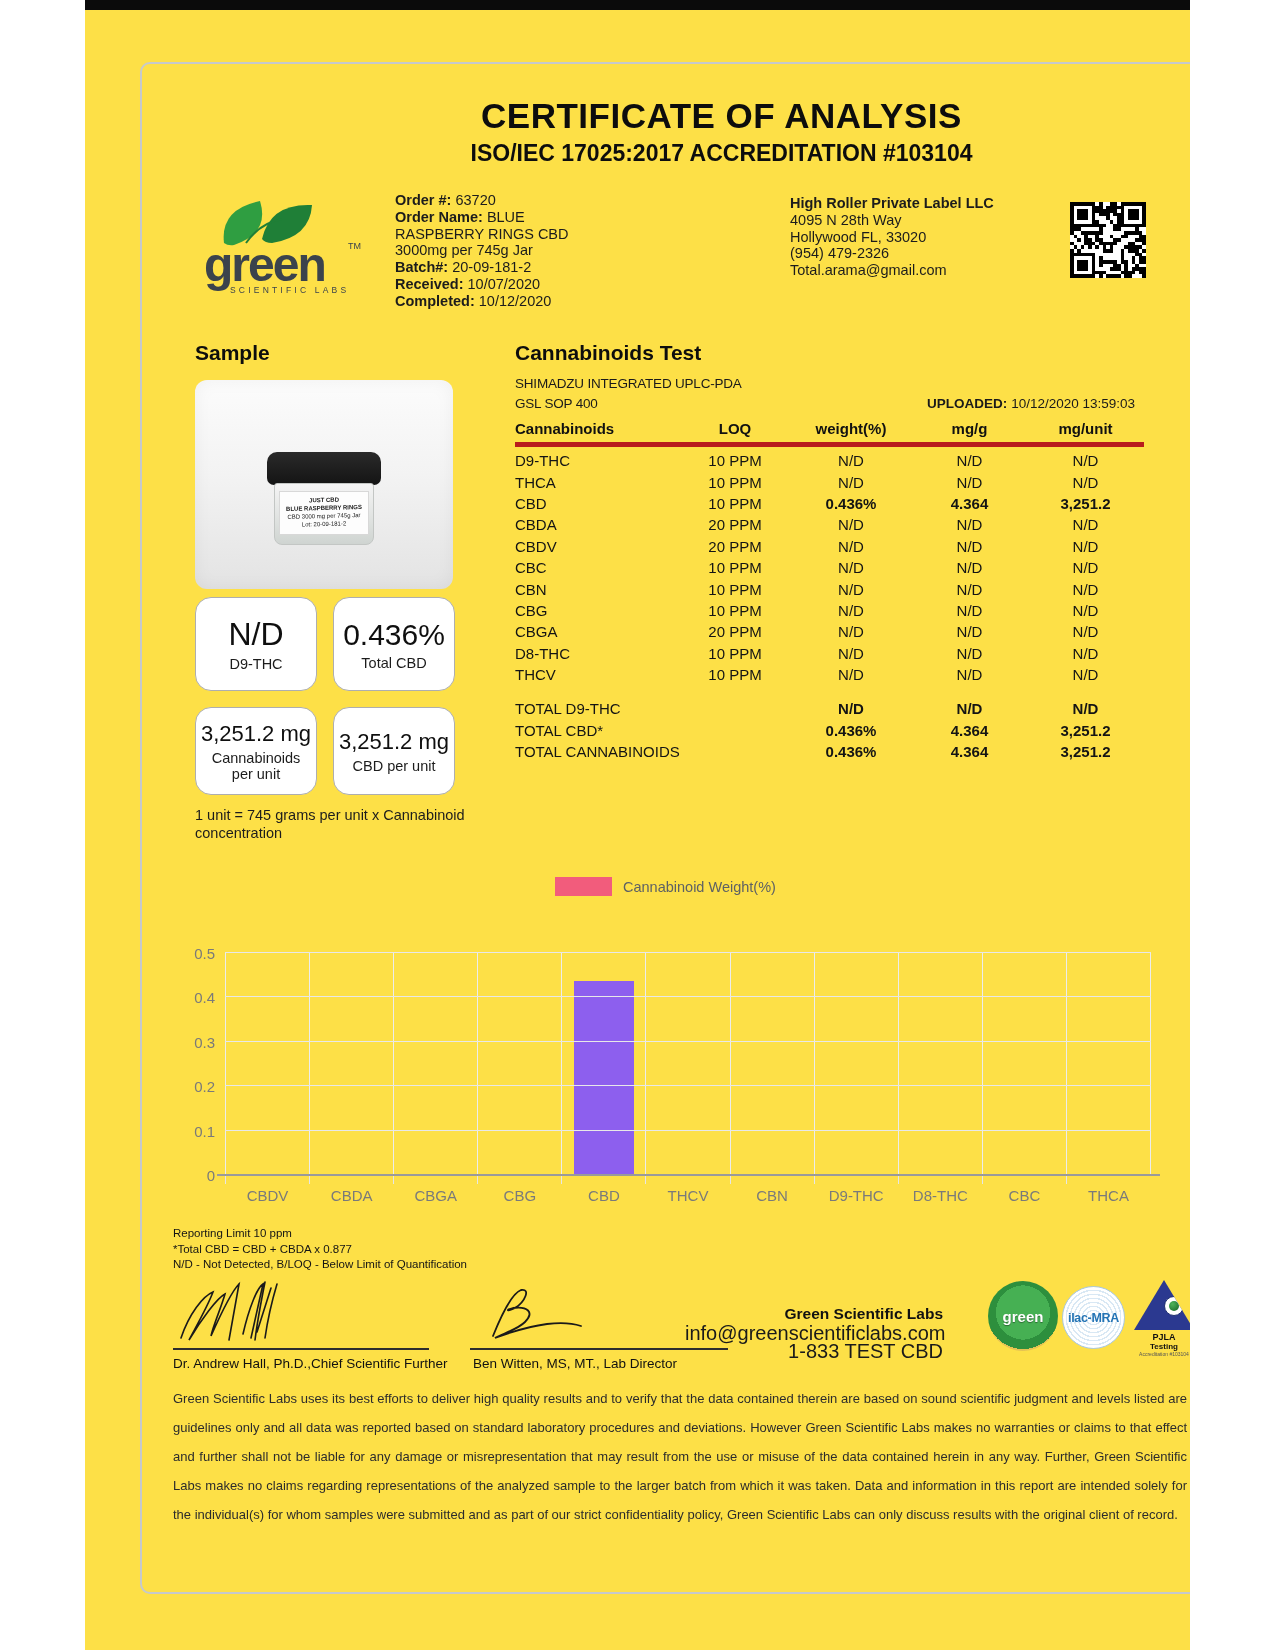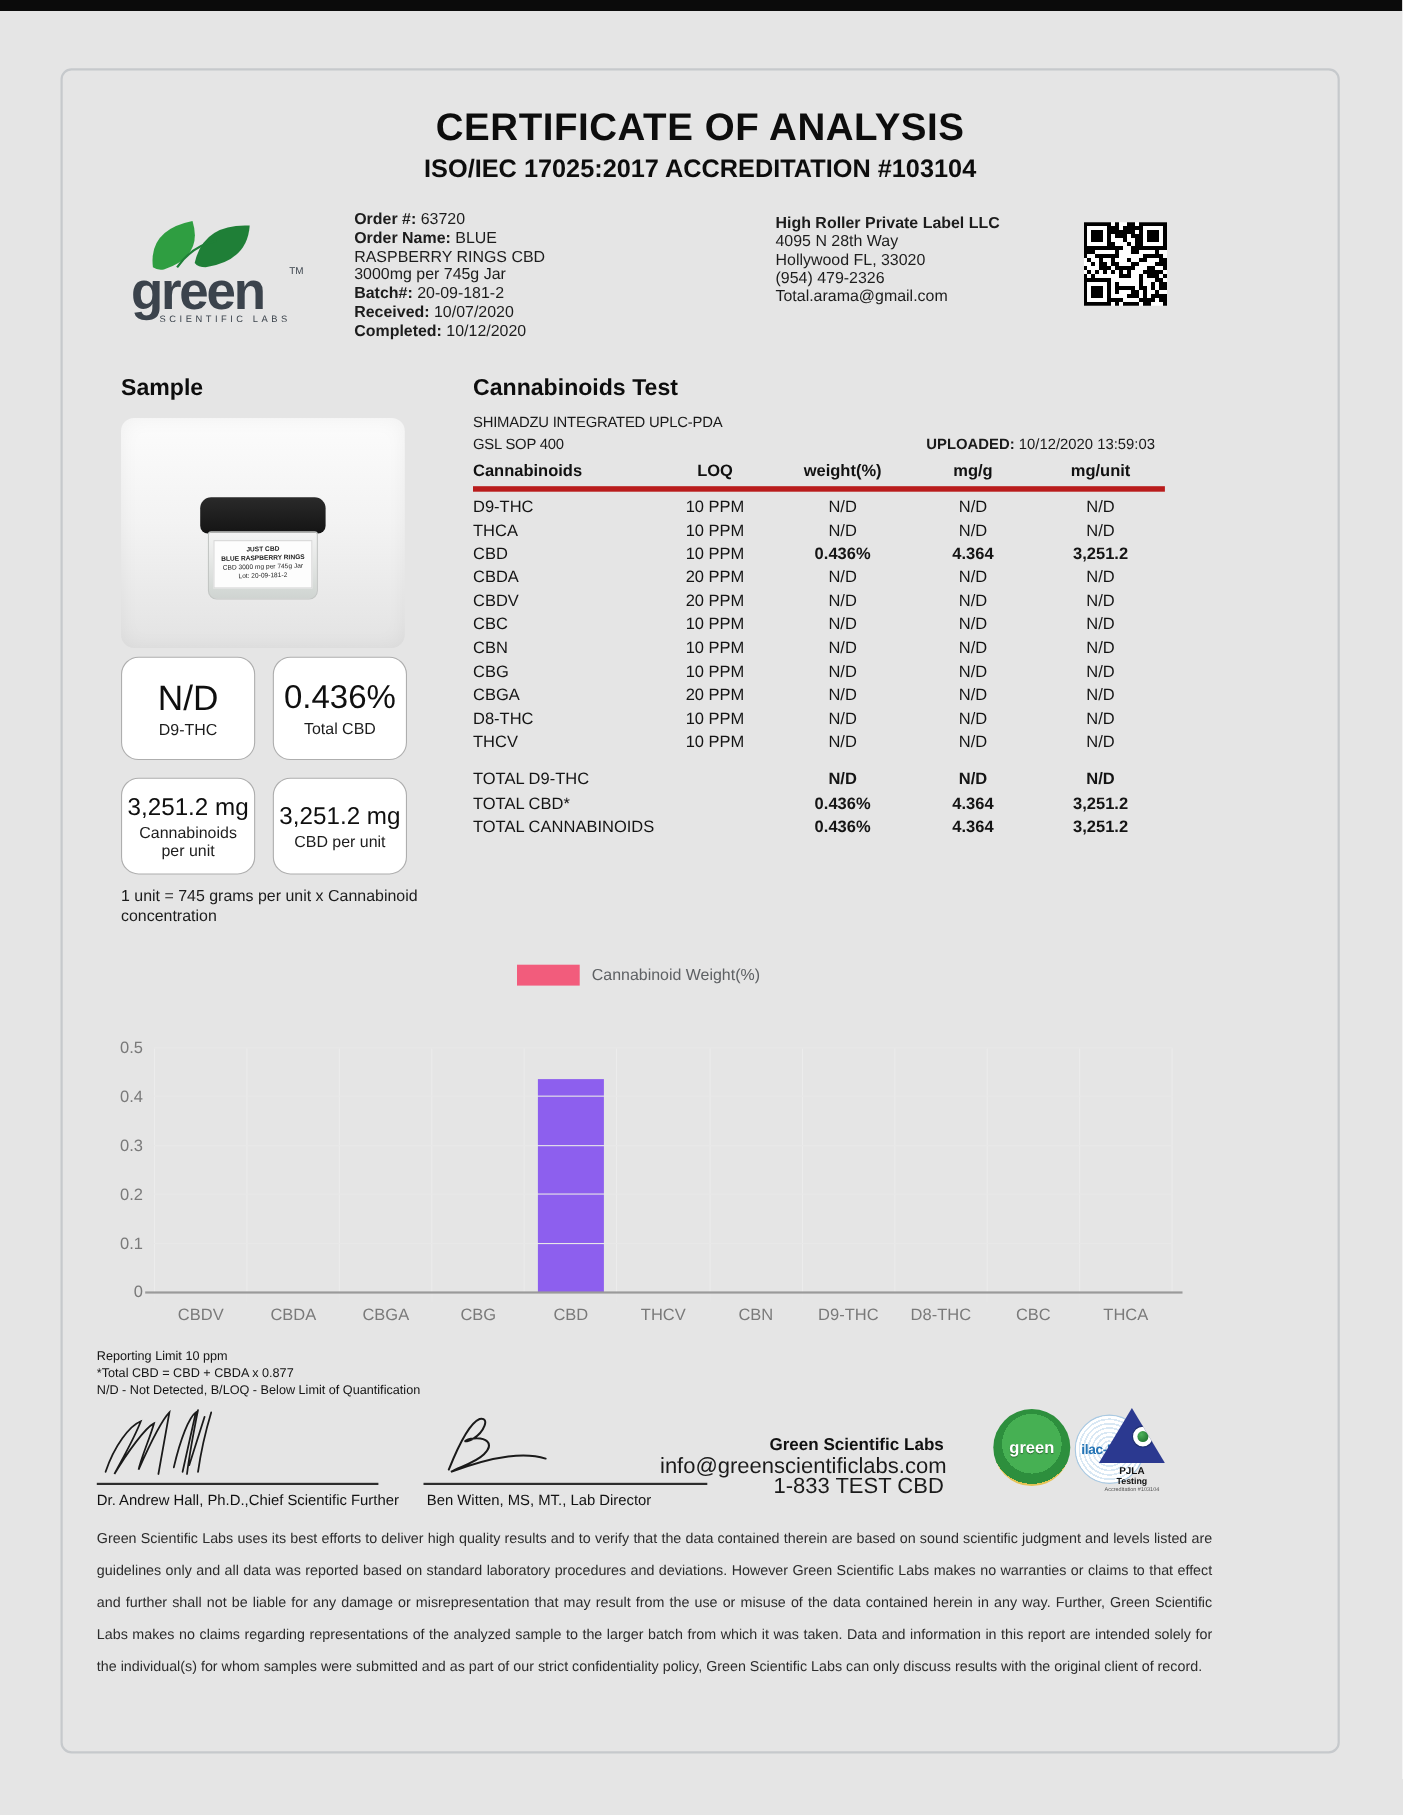--- a/index.html
+++ b/index.html
@@ -1,28 +1,28 @@
 <!DOCTYPE html>
 <html><head>
 <meta charset="utf-8">
 <style>
   * { margin:0; padding:0; box-sizing:border-box; }
   html,body { background:#fff; }
   body { font-family:"Liberation Sans","DejaVu Sans",sans-serif; color:#111; }
-  .page { position:relative; width:1275px; height:1650px; margin:0 auto; background:#e5e5e5; overflow:hidden; }
+  .page { position:relative; width:1105px; height:1650px; margin:0 auto; background:#fde047; overflow:hidden; }
   .topbar { position:absolute; left:0; top:0; width:100%; height:10px; background:#0b0b0b; }
   .card { position:absolute; left:55px; top:62px; width:1163px; height:1532px; border:2px solid #c6c9cc; border-radius:10px; }
   .b { font-weight:bold; }
 
   .title { position:absolute; left:55px; top:96px; width:1163px; text-align:center; font-size:35px; font-weight:bold; letter-spacing:.5px; color:#0d0d0d; }
   .subtitle { position:absolute; left:55px; top:140px; width:1163px; text-align:center; font-size:23px; font-weight:bold; color:#0d0d0d; }
 
   .logo-box { position:absolute; left:105px; top:193px; width:205px; height:105px; }
   .info-block { position:absolute; font-size:14.5px; line-height:16.8px; color:#1c1c1c; }
-  #order-block { left:310px; top:192px; width:195px;margin-left:12px; }
+  #order-block { left:310px; top:192px; width:195px; }
   #client-block { left:705px; top:195px; width:260px; }
   .qr { position:absolute; left:985px; top:202px; width:76px; height:76px; }
 
   .section-h { position:absolute; font-size:21px; font-weight:bold; color:#0d0d0d; }
   .photo-card { position:absolute; left:110px; top:380px; width:258px; height:209px; border-radius:12px;
     background:linear-gradient(180deg,#fcfcfc 0%,#f3f3f3 45%,#e3e3e3 100%);
     box-shadow:inset 0 0 18px rgba(0,0,0,.05); overflow:hidden; }
   .jar { position:absolute; left:50%; top:72px; transform:translateX(-50%); width:118px; }
   .jar-lid { width:114px; height:33px; margin:0 auto; background:linear-gradient(180deg,#2a2a2a,#141414); border-radius:10px 10px 7px 7px; }
   .jar-body { position:relative; width:100px; height:62px; margin:-2px auto 0; background:linear-gradient(180deg,#f4f4f4,#dfe2e0 60%,#cfd4d1); border:1px solid #c3c6c4; border-radius:3px 3px 8px 8px; }
@@ -81,21 +81,21 @@
   .contact .cl { font-size:20px; color:#1a1a1a; }
 
   .seal-green { position:absolute; left:903px; top:1281px; width:70px; height:70px; border-radius:50%;
     background:radial-gradient(circle at 50% 45%, #46b053 0 52%, #2d8f3d 52% 70%, #e4c253 70% 84%, #c49a2e 84% 100%);
     display:flex; align-items:center; justify-content:center; }
   .seal-green span { color:#fff; font-weight:bold; font-size:15px; text-shadow:0 1px 1px rgba(0,0,0,.4); }
   .seal-ilac { position:absolute; left:977px; top:1286px; width:63px; height:63px; border-radius:50%;
     background:repeating-radial-gradient(circle at 50% 50%, #fff 0 2.5px, #d9e8f4 2.5px 4px); border:1px solid #a9c9e2;
     display:flex; align-items:center; justify-content:center; }
   .seal-ilac span { color:#2474b5; font-weight:bold; font-size:12.5px; letter-spacing:-.3px; }
-  .seal-pjla { position:absolute; left:996px; top:1280px; width:66px; text-align:center; }
+  .seal-pjla { position:absolute; left:1046px; top:1280px; width:66px; text-align:center; }
   .pjla-tri { position:relative; width:60px; height:50px; margin:0 auto; background:#2b3990; clip-path:polygon(50% 0, 100% 100%, 0 100%); }
   .pjla-orb { position:absolute; left:30px; top:16px; width:20px; height:20px; border-radius:50%; background:#fff; border:1px solid #203070; }
   .pjla-core { position:absolute; left:4px; top:4px; width:10px; height:10px; border-radius:50%; background:radial-gradient(circle at 35% 30%, #4db35a, #156327); }
   .pjla-t1 { font-size:9px; font-weight:bold; margin-top:2px; }
   .pjla-t2 { font-size:8px; font-weight:bold; }
   .pjla-t3 { font-size:5px; color:#555; }
 
   .disclaimer { position:absolute; left:88px; top:1384px; width:1014px; font-size:13px; line-height:29px; text-align:justify; color:#2c2c2c; }
 </style>
 </head>

